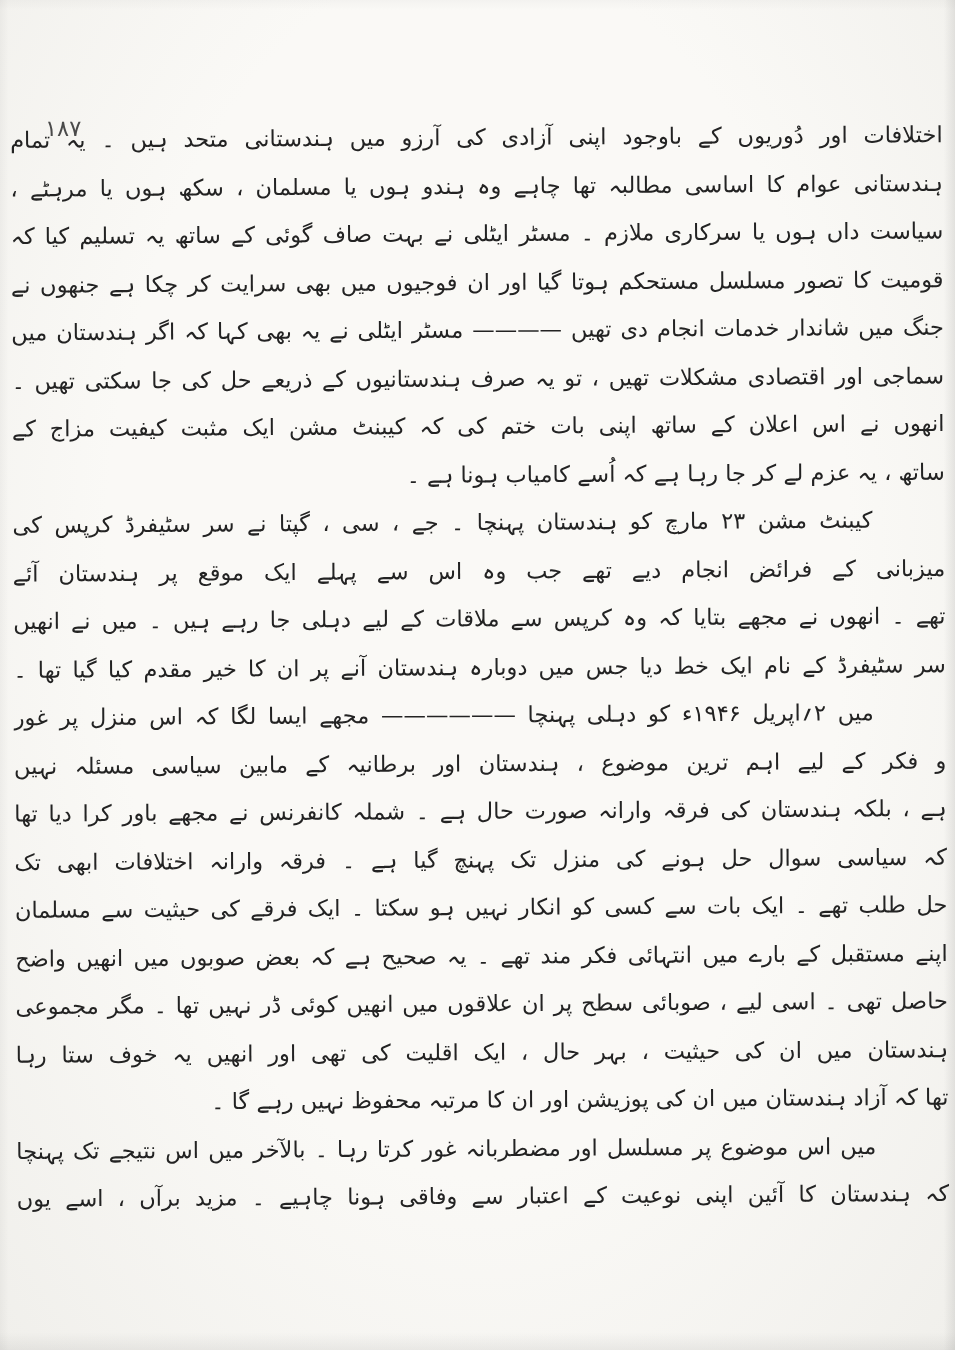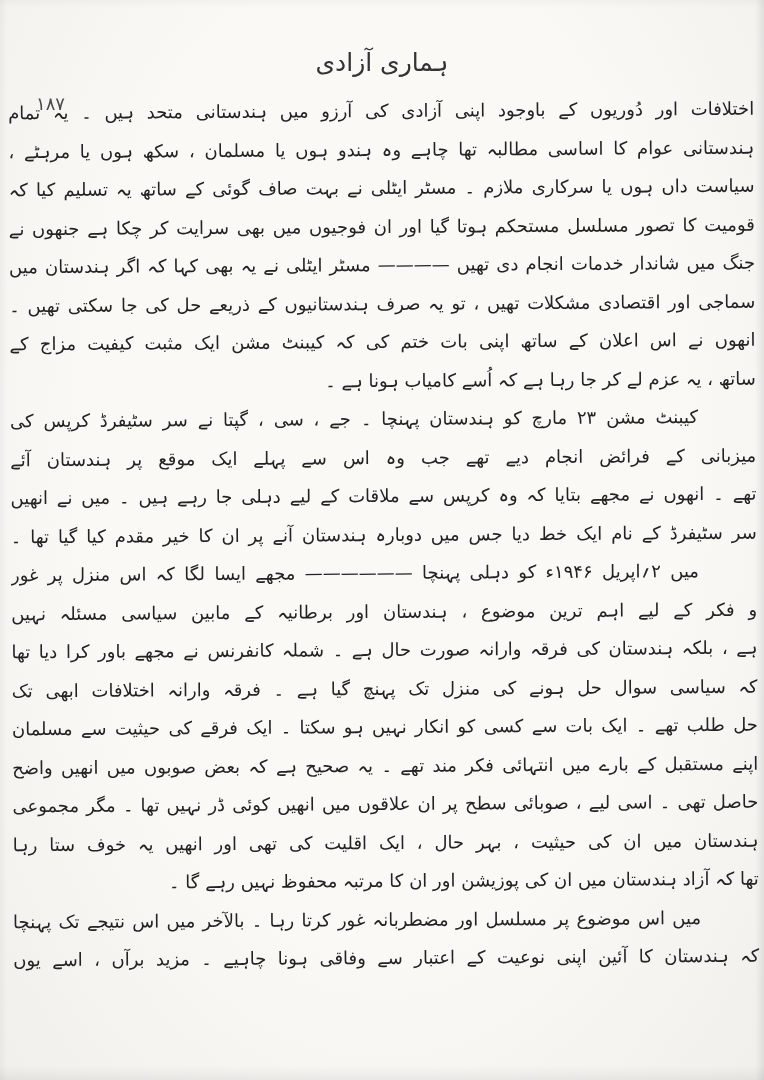--- a/index.html
+++ b/index.html
@@ -73,21 +73,20 @@
     text-align: justify;
     text-align-last: justify;
     -moz-text-align-last: justify;
   }
 </style>
 </head>
 <body>
 
 <div class="page">
   <div class="page-number">۱۸۷</div>
-  <div class="header-title">ہماری آزادی</div>
   <div class="body-text">
       <div class="line fill">اختلافات اور دُوریوں کے باوجود اپنی آزادی کی آرزو میں ہندستانی متحد ہیں ۔ یہ تمام</div>
       <div class="line fill">ہندستانی عوام کا اساسی مطالبہ تھا چاہے وہ ہندو ہوں یا مسلمان ، سکھ ہوں یا مرہٹے ،</div>
       <div class="line fill">سیاست داں ہوں یا سرکاری ملازم ۔ مسٹر ایٹلی نے بہت صاف گوئی کے ساتھ یہ تسلیم کیا کہ</div>
       <div class="line fill">قومیت کا تصور مسلسل مستحکم ہوتا گیا اور ان فوجیوں میں بھی سرایت کر چکا ہے جنھوں نے</div>
       <div class="line fill">جنگ میں شاندار خدمات انجام دی تھیں ———— مسٹر ایٹلی نے یہ بھی کہا کہ اگر ہندستان میں</div>
       <div class="line fill">سماجی اور اقتصادی مشکلات تھیں ، تو یہ صرف ہندستانیوں کے ذریعے حل کی جا سکتی تھیں ۔</div>
       <div class="line fill">انھوں نے اس اعلان کے ساتھ اپنی بات ختم کی کہ کیبنٹ مشن ایک مثبت کیفیت مزاج کے</div>
       <div class="line short">ساتھ ، یہ عزم لے کر جا رہا ہے کہ اُسے کامیاب ہونا ہے ۔</div>
       <div class="line indent-fill">کیبنٹ مشن ۲۳ مارچ کو ہندستان پہنچا ۔ جے ، سی ، گپتا نے سر سٹیفرڈ کرپس کی</div>

